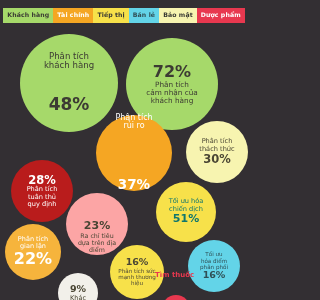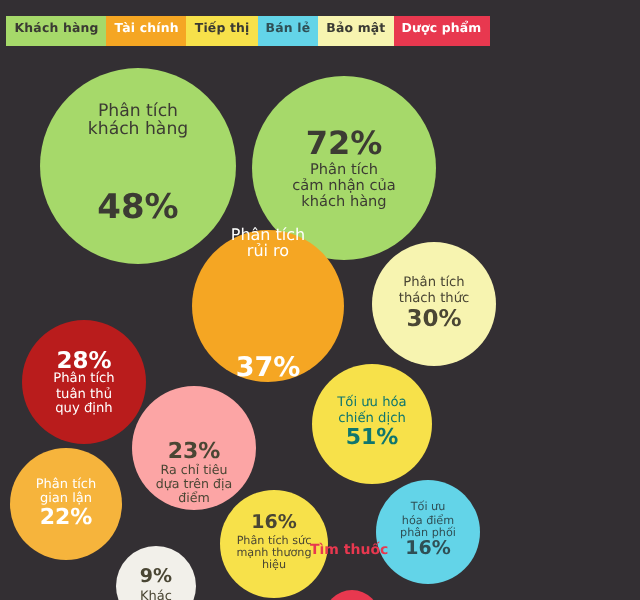--- a/index.html
+++ b/index.html
@@ -75,21 +75,21 @@
     </div>
     <div class="bub" style="left: 66px; top: 165px; width: 62px; height: 62px; background: #fca5a5; color: rgb(74, 70, 52); justify-content: flex-end;">
       <span class="val" style="font-size: 11px;">23%</span>
       <span class="lbl" style="font-size: 6.3px; white-space: pre-line;">Ra chỉ tiêu
 dựa trên địa
 điểm</span>
     </div>
     <div class="bub" style="left: 5px; top: 196px; width: 56px; height: 56px; background: rgb(246, 180, 60); color: rgb(255, 255, 255);">
       <span class="lbl" style="font-size: 6.5px; white-space: pre-line;">Phân tích
 gian lận</span>
-      <span class="val" style="font-size: 11px;">22%</span>
+      <span class="val" style="font-size: 16px;">22%</span>
     </div>
     <div class="bub" style="left: 110px; top: 217px; width: 54px; height: 54px; background: rgb(247, 225, 74); color: rgb(74, 70, 52);">
       <span class="val" style="font-size: 9.5px;">16%</span>
       <span class="lbl" style="font-size: 5.6px; white-space: pre-line;">Phân tích sức
 mạnh thương
 hiệu</span>
     </div>
     <div class="bub" style="left: 188px; top: 212px; width: 52px; height: 52px; background: rgb(99, 212, 232); color: rgb(47, 79, 85);">
       <span class="lbl" style="font-size: 5.6px; white-space: pre-line;">Tối ưu
 hóa điểm

